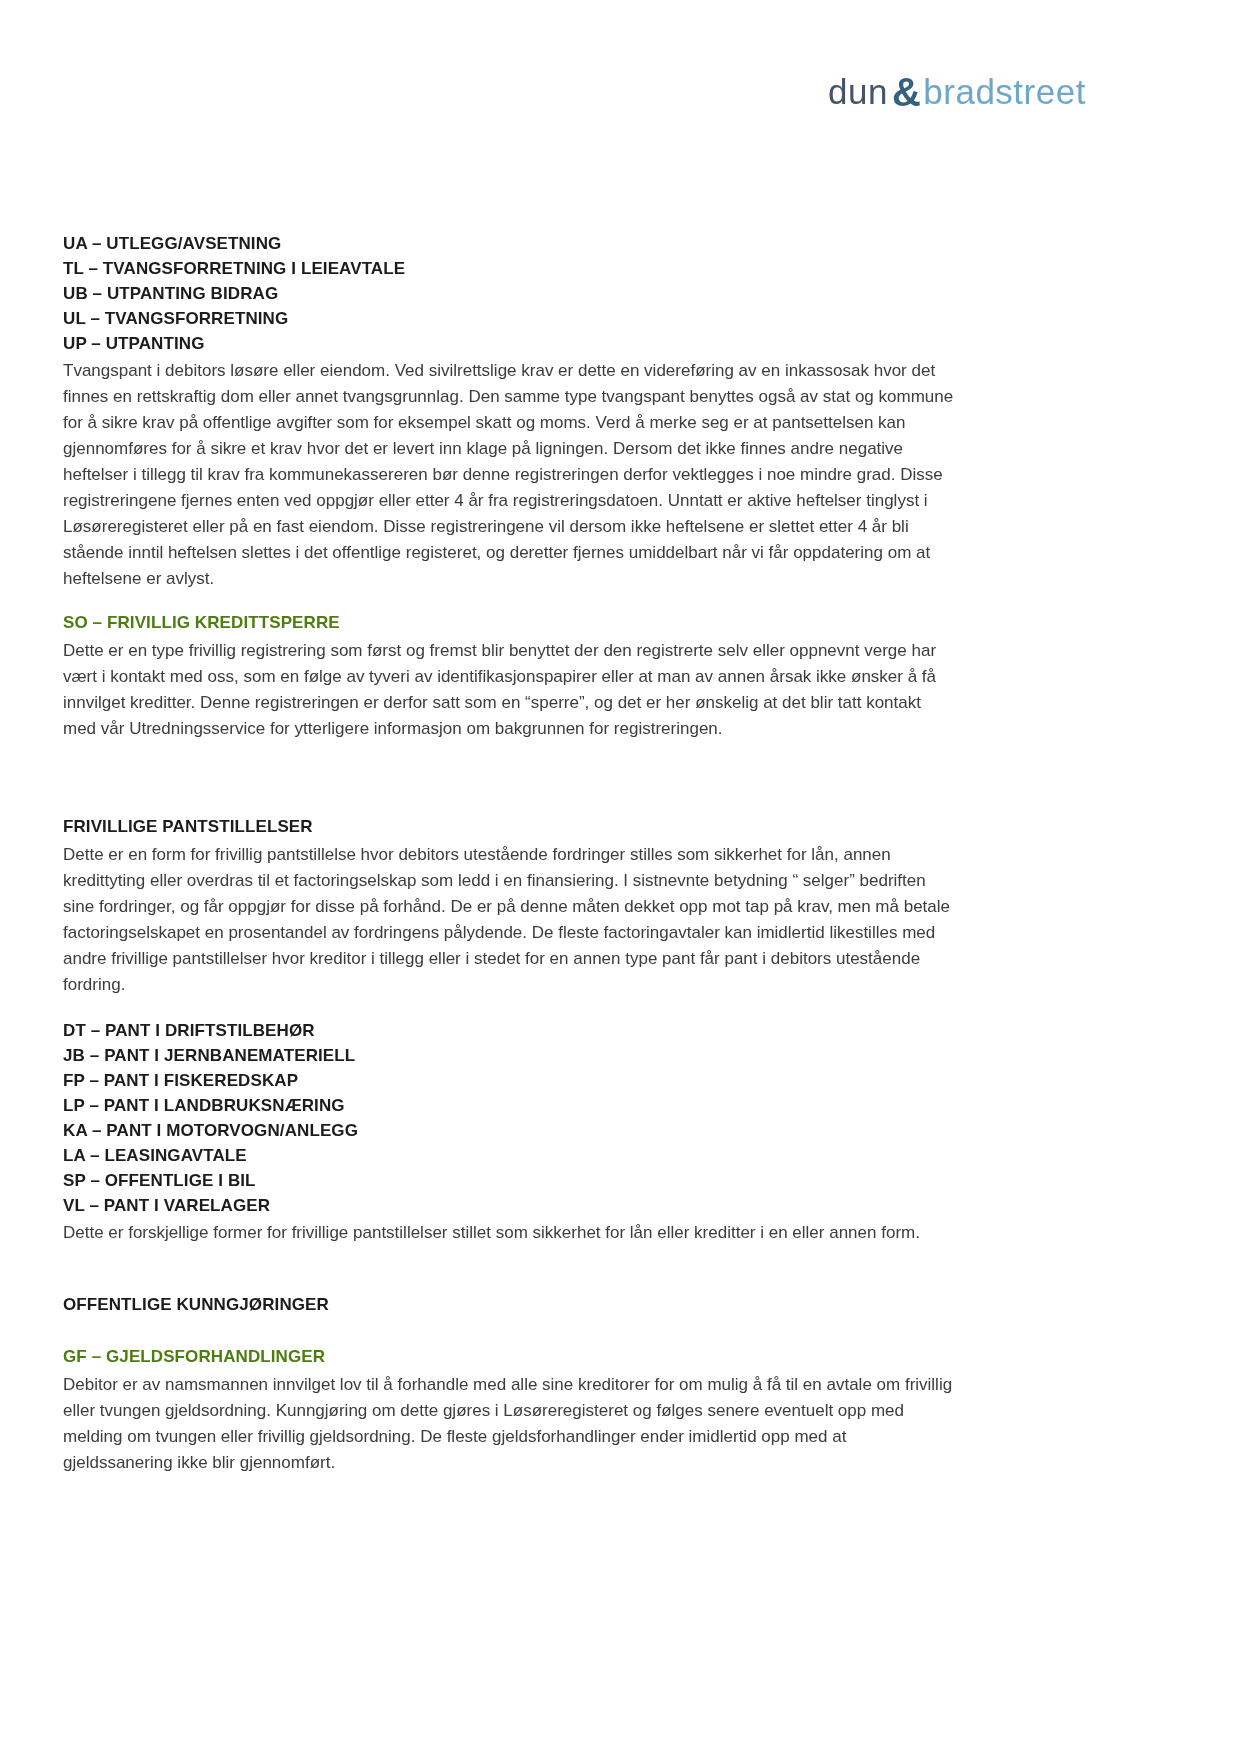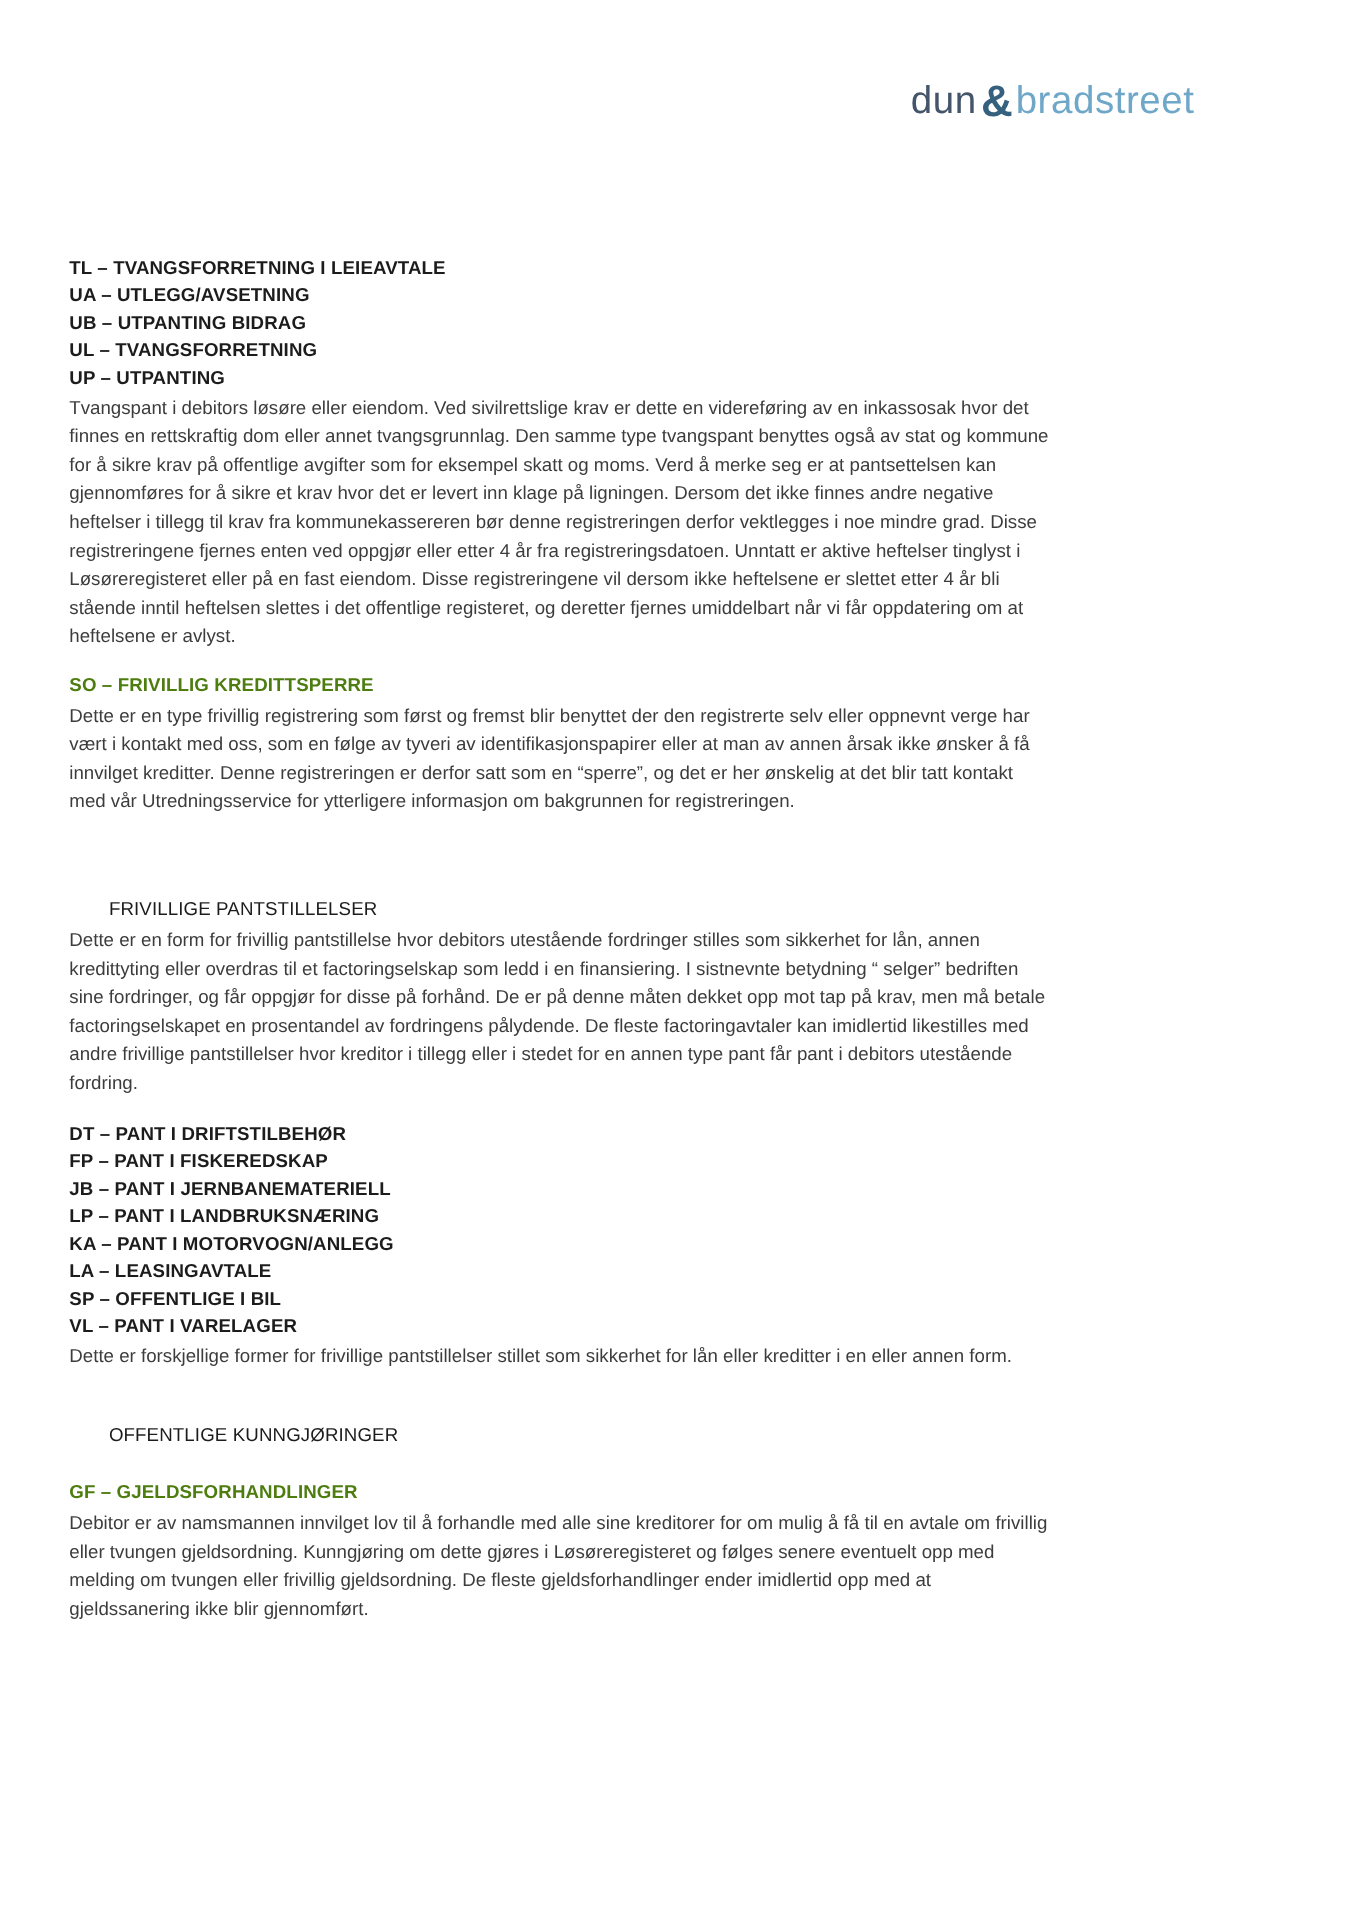--- a/index.html
+++ b/index.html
@@ -56,25 +56,24 @@
     color:#3c3c3c;
   }
   .sub-heading{
     font-weight:bold;
     color:#4d7c0f;
     line-height:26px;
     margin:18px 0 0 0;
     letter-spacing:0.1px;
   }
   .section-title{
-    font-weight:normal;
+    font-weight:bold;
     color:#1c1c1c;
     line-height:26px;
     letter-spacing:0.1px;
-    margin-left:36px;
   }
   .mt-section2{margin-top:72px;}
   .mt-fa{margin-top:22px;}
   .mt-codes2{margin-top:20px;}
   .mt-section3{margin-top:46px;}
   .mt-gf{margin-top:26px;}
 
   
   .footer{
     position:absolute;
@@ -90,39 +89,39 @@
 
 <div class="page">
 
   <div class="logo">
     <span class="dun">dun</span><span class="amp">&amp;</span><span class="brad">bradstreet</span>
   </div>
 
   <div class="content">
 
     <div class="code-list">
+      <div class="code-line">UA – UTLEGG/AVSETNING</div>
       <div class="code-line">TL – TVANGSFORRETNING I LEIEAVTALE</div>
-      <div class="code-line">UA – UTLEGG/AVSETNING</div>
       <div class="code-line">UB – UTPANTING BIDRAG</div>
       <div class="code-line">UL – TVANGSFORRETNING</div>
       <div class="code-line">UP – UTPANTING</div>
     </div>
     <p class="body-text">Tvangspant i debitors løsøre eller eiendom. Ved sivilrettslige krav er dette en videreføring av en inkassosak hvor det finnes en rettskraftig dom eller annet tvangsgrunnlag. Den samme type tvangspant benyttes også av stat og kommune for å sikre krav på offentlige avgifter som for eksempel skatt og moms. Verd å merke seg er at pantsettelsen kan gjennomføres for å sikre et krav hvor det er levert inn klage på ligningen. Dersom det ikke finnes andre negative heftelser i tillegg til krav fra kommunekassereren bør denne registreringen derfor vektlegges i noe mindre grad. Disse registreringene fjernes enten ved oppgjør eller etter 4 år fra registreringsdatoen. Unntatt er aktive heftelser tinglyst i Løsøreregisteret eller på en fast eiendom. Disse registreringene vil dersom ikke heftelsene er slettet etter 4 år bli stående inntil heftelsen slettes i det offentlige registeret, og deretter fjernes umiddelbart når vi får oppdatering om at heftelsene er avlyst.</p>
 
     <div class="sub-heading">SO – FRIVILLIG KREDITTSPERRE</div>
     <p class="body-text">Dette er en type frivillig registrering som først og fremst blir benyttet der den registrerte selv eller oppnevnt verge har vært i kontakt med oss, som en følge av tyveri av identifikasjonspapirer eller at man av annen årsak ikke ønsker å få innvilget kreditter. Denne registreringen er derfor satt som en “sperre”, og det er her ønskelig at det blir tatt kontakt med vår Utredningsservice for ytterligere informasjon om bakgrunnen for registreringen.</p>
 
     <div class="section-title mt-section2">FRIVILLIGE PANTSTILLELSER</div>
 
     <p class="body-text">Dette er en form for frivillig pantstillelse hvor debitors utestående fordringer stilles som sikkerhet for lån, annen kredittyting eller overdras til et factoringselskap som ledd i en finansiering. I sistnevnte betydning “ selger” bedriften sine fordringer, og får oppgjør for disse på forhånd. De er på denne måten dekket opp mot tap på krav, men må betale factoringselskapet en prosentandel av fordringens pålydende. De fleste factoringavtaler kan imidlertid likestilles med andre frivillige pantstillelser hvor kreditor i tillegg eller i stedet for en annen type pant får pant i debitors utestående fordring.</p>
 
     <div class="code-list mt-codes2">
       <div class="code-line">DT – PANT I DRIFTSTILBEHØR</div>
+      <div class="code-line">JB – PANT I JERNBANEMATERIELL</div>
       <div class="code-line">FP – PANT I FISKEREDSKAP</div>
-      <div class="code-line">JB – PANT I JERNBANEMATERIELL</div>
       <div class="code-line">LP – PANT I LANDBRUKSNÆRING</div>
       <div class="code-line">KA – PANT I MOTORVOGN/ANLEGG</div>
       <div class="code-line">LA – LEASINGAVTALE</div>
       <div class="code-line">SP – OFFENTLIGE I BIL</div>
       <div class="code-line">VL – PANT I VARELAGER</div>
     </div>
     <p class="body-text">Dette er forskjellige former for frivillige pantstillelser stillet som sikkerhet for lån eller kreditter i en eller annen form.</p>
 
     <div class="section-title mt-section3">OFFENTLIGE KUNNGJØRINGER</div>
 

